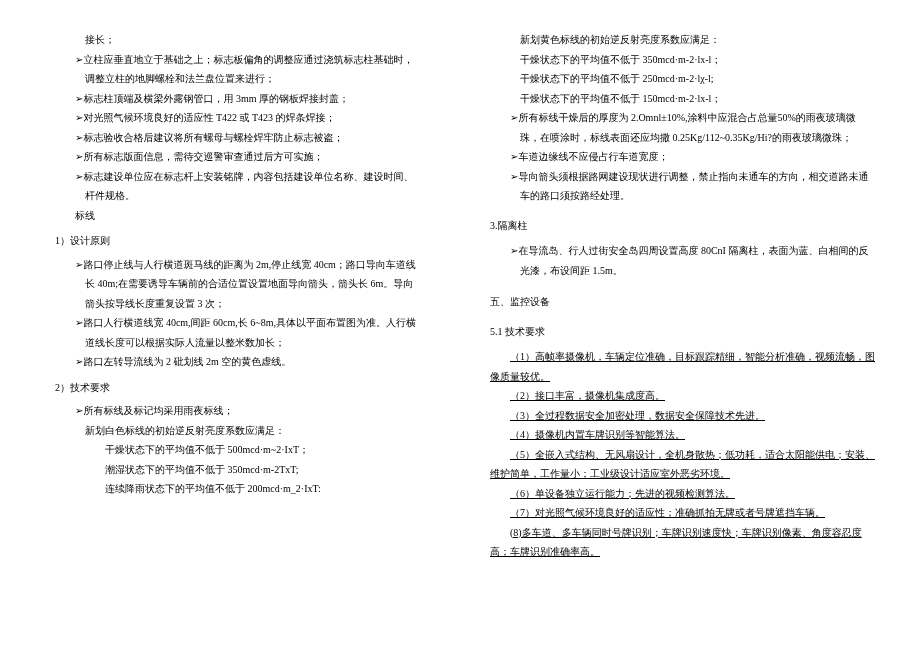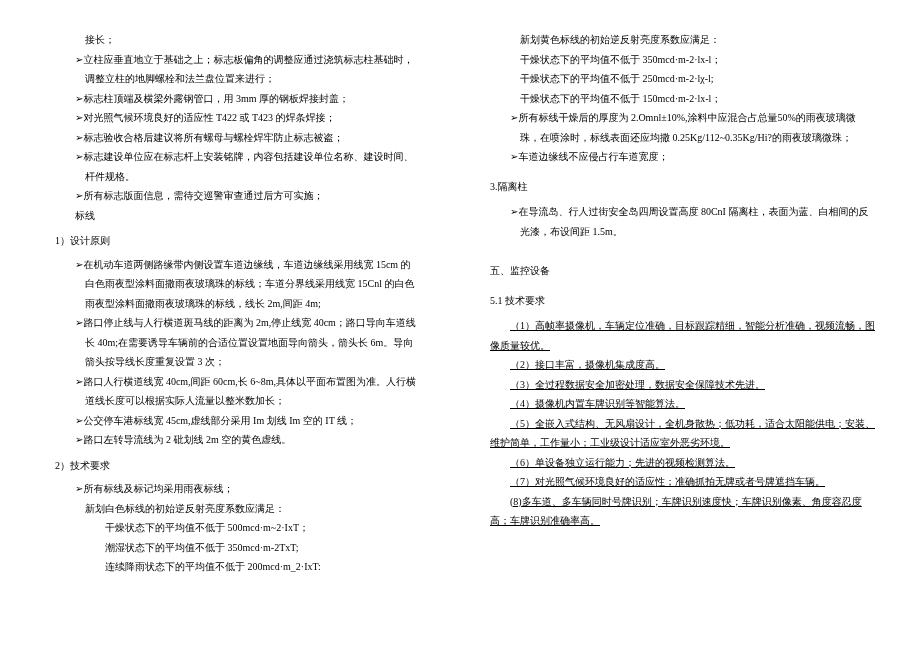--- a/index.html
+++ b/index.html
@@ -49,47 +49,46 @@
   </style>
 </head>
 <body>
 
 <div class="column left">
   <div class="bullet2">接长；</div>
   <div class="bullet">➢立柱应垂直地立于基础之上；标志板偏角的调整应通过浇筑标志柱基础时，调整立柱的地脚螺栓和法兰盘位置来进行；</div>
   <div class="bullet">➢标志柱顶端及横梁外露钢管口，用 3mm 厚的钢板焊接封盖；</div>
   <div class="bullet">➢对光照气候环境良好的适应性 T422 或 T423 的焊条焊接；</div>
   <div class="bullet">➢标志验收合格后建议将所有螺母与螺栓焊牢防止标志被盗；</div>
+  <div class="bullet">➢所有标志版面信息，需待交巡警审查通过后方可实施；</div>
   <div class="bullet">➢标志建设单位应在标志杆上安装铭牌，内容包括建设单位名称、建设时间、杆件规格。</div>
-  <div class="bullet">➢所有标志版面信息，需待交巡警审查通过后方可实施；</div>
   <div class="sub-indent">标线</div>
   <div class="heading1">1）设计原则</div>
-  <div class="bullet">➢在机动车道两侧路缘带内侧设置车道边缘线，车道边缘线采用线宽 15cm 的白色雨夜型涂料面撒雨夜玻璃珠的标线；车道分界线采用线宽 15Cnl 的白色雨夜型涂料面撒雨夜玻璃珠的标线，线长 2m,间距 4m;</div>
   <div class="bullet">➢路口停止线与人行横道斑马线的距离为 2m,停止线宽 40cm；路口导向车道线长 40m;在需要诱导车辆前的合适位置设置地面导向箭头，箭头长 6m。导向箭头按导线长度重复设置 3 次；</div>
   <div class="bullet">➢路口人行横道线宽 40cm,间距 60cm,长 6~8m,具体以平面布置图为准。人行横道线长度可以根据实际人流量以整米数加长；</div>
-  <div class="bullet">➢公交停车港标线宽 45cm,虚线部分采用 Im 划线 Im 空的 IT 线；</div>
   <div class="bullet">➢路口左转导流线为 2 砒划线 2m 空的黄色虚线。</div>
   <div class="heading1">2）技术要求</div>
   <div class="bullet">➢所有标线及标记均采用雨夜标线；</div>
   <div class="bullet2">新划白色标线的初始逆反射亮度系数应满足：</div>
   <div class="bullet2" style="padding-left:5em">干燥状态下的平均值不低于 500mcd·m~2·IxT；</div>
   <div class="bullet2" style="padding-left:5em">潮湿状态下的平均值不低于 350mcd·m-2TxT;</div>
   <div class="bullet2" style="padding-left:5em">连续降雨状态下的平均值不低于 200mcd·m_2·IxT:</div>
 </div>
 
 <div class="column right">
   <div class="bullet2">新划黄色标线的初始逆反射亮度系数应满足：</div>
   <div class="bullet2" style="padding-left:3em">干燥状态下的平均值不低于 350mcd·m-2·lx-l；</div>
   <div class="bullet2" style="padding-left:3em">干燥状态下的平均值不低于 250mcd·m-2·lχ-l;</div>
   <div class="bullet2" style="padding-left:3em">干燥状态下的平均值不低于 150mcd·m-2·lx-l；</div>
   <div class="bullet">➢所有标线干燥后的厚度为 2.Omnl±10%,涂料中应混合占总量50%的雨夜玻璃微珠，在喷涂时，标线表面还应均撒 0.25Kg/112~0.35Kg/Hi?的雨夜玻璃微珠；</div>
   <div class="bullet">➢车道边缘线不应侵占行车道宽度；</div>
+  <div class="bullet">➢导向箭头须根据路网建设现状进行调整，禁止指向未通车的方向，相交道路未通车的路口须按路经处理。</div>
   <div class="heading">3.隔离柱</div>
   <div class="bullet">➢在导流岛、行人过街安全岛四周设置高度 80CnI 隔离柱，表面为蓝、白相间的反光漆，布设间距 1.5m。</div>
-  <div class="heading1" style="margin-top:20px">五、监控设备</div>
+  <div class="heading1" style="margin-top:12px">五、监控设备</div>
   <div class="heading">5.1 技术要求</div>
   <div class="item-num2">（1）高帧率摄像机，车辆定位准确，目标跟踪精细，智能分析准确，视频流畅，图像质量较优。</div>
   <div class="item-num2">（2）接口丰富，摄像机集成度高。</div>
   <div class="item-num2">（3）全过程数据安全加密处理，数据安全保障技术先进。</div>
   <div class="item-num2">（4）摄像机内置车牌识别等智能算法。</div>
   <div class="item-num2">（5）全嵌入式结构、无风扇设计，全机身散热；低功耗，适合太阳能供电；安装、维护简单，工作量小；工业级设计适应室外恶劣环境。</div>
   <div class="item-num2">（6）单设备独立运行能力；先进的视频检测算法。</div>
   <div class="item-num2">（7）对光照气候环境良好的适应性；准确抓拍无牌或者号牌遮挡车辆。</div>
   <div class="item-num2">(8)多车道、多车辆同时号牌识别；车牌识别速度快；车牌识别像素、角度容忍度高；车牌识别准确率高。</div>
 </div>

